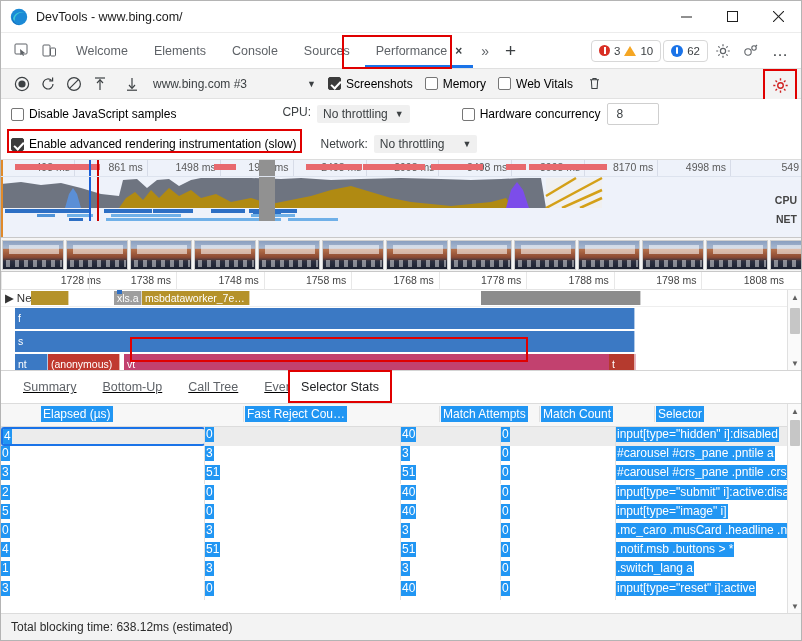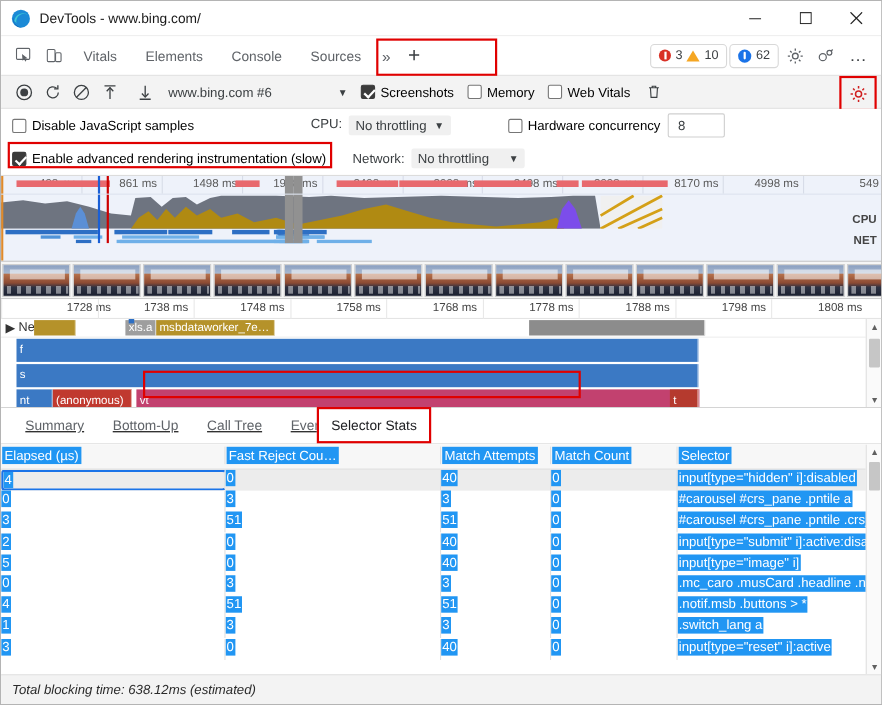--- a/index.html
+++ b/index.html
@@ -194,21 +194,21 @@
   .st-body { position:absolute; top:23px; left:0; right:0; bottom:0; overflow:hidden;}
   .st-row { display:flex; height:19.2px; align-items:flex-start; }
   .st-row.sel { background:#ececec; }
   .st-cell { font-size:12px; color:#fff; overflow:hidden; white-space:nowrap; }
   .st-cell span { background:#2196f3; padding: 1px 1px; }
   .st-row.sel .st-cell.first { border:2px solid #1a73e8; border-radius:3px; background:#ececec; height:19px;}
 
   
   .statusbar {
     flex: 0 0 26px; display:flex; align-items:center; padding-left:10px;
-    background:#f3f3f3; font-size:12px; color:#2b2b2b;font-style:italic;
+    background:#f3f3f3; font-size:12px; color:#2b2b2b;
   }
 </style>
 </head>
 <body>
 
 <div class="window">
 
   <div class="titlebar">
     <div class="tb-logo">
       <svg width="18" height="18" viewBox="0 0 18 18">
@@ -244,31 +244,35 @@
         </svg>
     </div>
     <div class="dock-btn">
       <svg width="15" height="15" viewBox="0 0 15 15">
           <rect x="1" y="2" width="7" height="11" rx="1" fill="none" stroke="currentColor"></rect>
           <rect x="8.5" y="5" width="5" height="8" rx="1" fill="none" stroke="currentColor"></rect>
         </svg>
     </div>
 
     <div class="tab">
-        <span>Vitals</span>
+        <span>Welcome</span>
       </div>
     <div class="tab">
         <span>Elements</span>
       </div>
     <div class="tab">
         <span>Console</span>
       </div>
     <div class="tab">
         <span>Sources</span>
       </div>
+    <div class="tab active">
+      <span>Performance</span>
+      <span class="xmark">×</span>
+    </div>
     <div class="tab-highlight"></div>
     <div class="chev">»</div>
     <div class="plus">+</div>
 
     <div class="tabbar-right">
       <div class="pill">
         <span class="dot-err"></span>
         <span>3</span>
         <span class="tri-warn"></span>
         <span>10</span>
@@ -320,21 +324,21 @@
           <path d="M5 7 L8 3.8 L11 7" fill="none" stroke="currentColor" stroke-width="1.2"></path>
         </svg>
     </div>
     <div class="ricon" style="margin-left:6px">
       <svg width="16" height="16" viewBox="0 0 16 16">
           <line x1="8" y1="2" x2="8" y2="12" stroke="currentColor" stroke-width="1.2"></line>
           <path d="M5 9 L8 12.3 L11 9" fill="none" stroke="currentColor" stroke-width="1.2"></path>
           <line x1="3" y1="14.2" x2="13" y2="14.2" stroke="currentColor" stroke-width="1.2"></line>
         </svg>
     </div>
-    <div class="url-label">www.bing.com #6</div>
+    <div class="url-label">www.bing.com #3</div>
     <div class="caret-dn">▼</div>
 
     <div class="cbx-wrap">
       <span class="cbx checked"></span>
       <span>Screenshots</span>
     </div>
     <div class="cbx-wrap">
       <span class="cbx"></span>
       <span>Memory</span>
     </div>
@@ -576,21 +580,21 @@
     <div class="btab">
         <span>Event Log</span>
       </div>
     <div class="btab-hl">
       <span>Selector Stats</span>
     </div>
   </div>
 
   <div class="sstats">
     <div class="st-head" id="stHead">
-        <div class="st-col" style="width: 204px; flex: 0 0 204px; background: transparent; color: rgb(0, 0, 0);"><span style="background: rgb(33, 150, 243); color: rgb(255, 255, 255); padding: 1px 2px;">Elapsed (µs)</span></div>
+        <div class="st-col" style="width: 204px; flex: 0 0 204px; background: transparent; color: rgb(0, 0, 0); margin-left: 39px;"><span style="background: rgb(33, 150, 243); color: rgb(255, 255, 255); padding: 1px 2px;">Elapsed (µs)</span></div>
         <div class="st-col" style="width: 196px; flex: 0 0 196px; background: transparent; color: rgb(0, 0, 0);"><span style="background: rgb(33, 150, 243); color: rgb(255, 255, 255); padding: 1px 2px;">Fast Reject Cou…</span></div>
         <div class="st-col" style="width: 100px; flex: 0 0 100px; background: transparent; color: rgb(0, 0, 0);"><span style="background: rgb(33, 150, 243); color: rgb(255, 255, 255); padding: 1px 2px;">Match Attempts</span></div>
         <div class="st-col" style="width: 115px; flex: 0 0 115px; background: transparent; color: rgb(0, 0, 0);"><span style="background: rgb(33, 150, 243); color: rgb(255, 255, 255); padding: 1px 2px;">Match Count</span></div>
         <div class="st-col" style="width: 173px; flex: 0 0 173px; background: transparent; color: rgb(0, 0, 0);"><span style="background: rgb(33, 150, 243); color: rgb(255, 255, 255); padding: 1px 2px;">Selector</span></div>
       </div>
     <div class="st-body" id="stBody">
         <div class="st-row sel">
           <div class="st-cell first" style="width: 204px; flex: 0 0 204px; border-right: 1px solid rgb(224, 224, 224); height: 19px;"><span>4</span></div>
           <div class="st-cell" style="width: 196px; flex: 0 0 196px; border-right: 1px solid rgb(224, 224, 224); height: 19px;"><span>0</span></div>
           <div class="st-cell" style="width: 100px; flex: 0 0 100px; border-right: 1px solid rgb(224, 224, 224); height: 19px;"><span>40</span></div>

